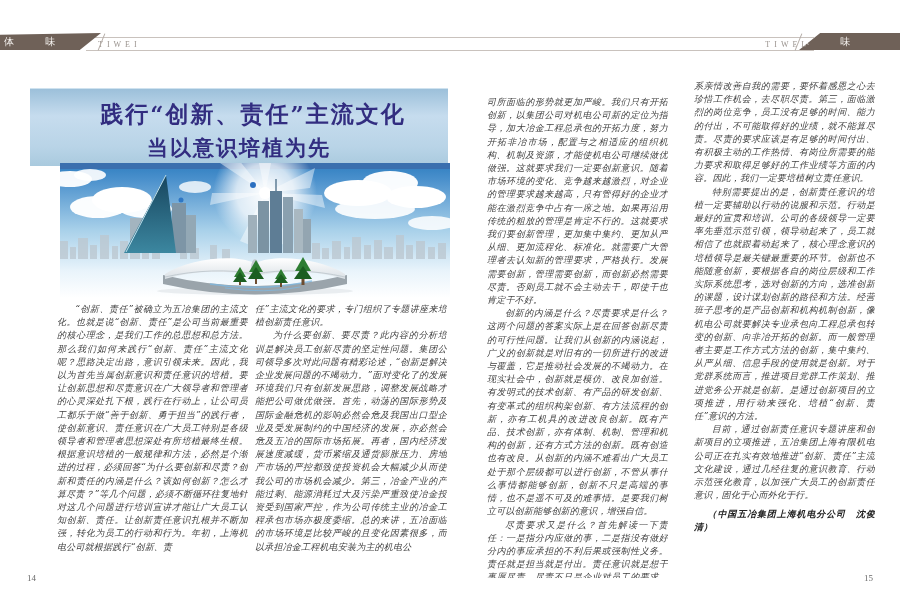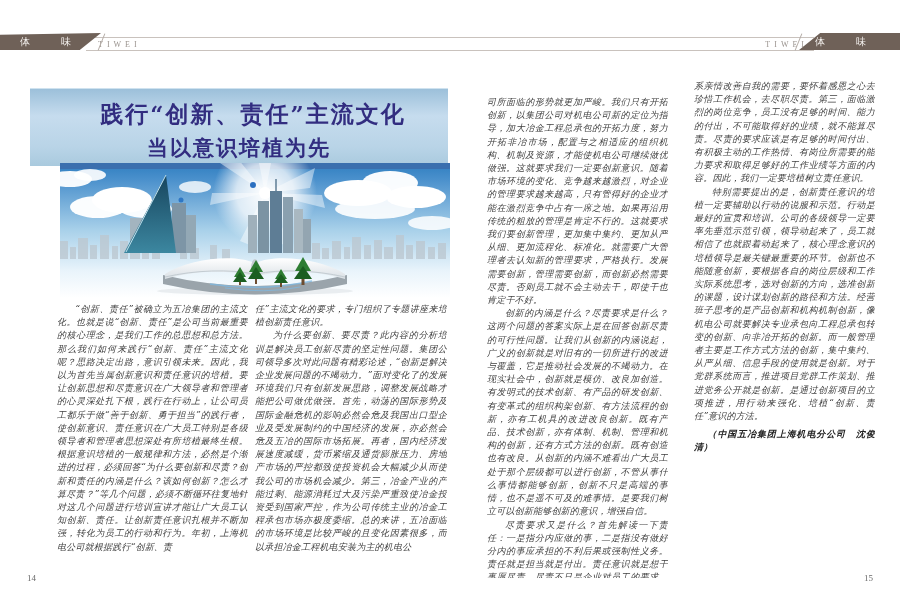--- a/index.html
+++ b/index.html
@@ -6,21 +6,21 @@
   .sheet{position:relative;width:900px;height:600px;background:#ffffff;overflow:hidden;
          font-family:"DejaVu Sans","Liberation Sans",sans-serif;}
   
   .band{position:absolute;left:86px;right:86px;top:37px;height:12px;
         border-top:1px solid #c9c2bd;border-bottom:1px solid #c9c2bd;text-decoration:underline;}
   .tiwei{position:absolute;top:1px;font-family:"Liberation Serif","DejaVu Serif",serif;
          font-size:8px;letter-spacing:4px;color:#9a938e;line-height:11px;}
   .tiwei.l{left:12px;} .tiwei.r{right:6px;}
   .ribbon{position:absolute;top:33px;width:97px;height:17px;background:#6f6158;
           color:#f5f2ef;font-family:"DejaVu Serif","Liberation Serif",serif;
-          font-size:10px;line-height:17px;text-align:center;letter-spacing:14px;}
+          font-size:10px;line-height:17px;letter-spacing:14px;}
   .ribbon.l{left:0;clip-path:polygon(0 10%,100% 0,79% 100%,0 100%);padding-left:4px;}
   .ribbon.r{right:0;clip-path:polygon(21% 0,100% 0,100% 100%,0 100%);padding-right:4px;}
   .slash{position:absolute;top:33px;width:1px;height:18px;background:#b5ada7;transform:rotate(22deg);}
   .slash.l{left:101px;} .slash.r{right:101px;}
   
   .banner{position:absolute;left:30px;top:88px;width:418px;height:77px;
           background:linear-gradient(180deg,#9cc0da 0%,#c6dcee 35%,#b9d4e7 75%,#a9cade 100%);
           border-top:1px solid #cfe2ef;}
   .banner .t1,.banner .t2{text-align:center;color:#322d80;font-weight:bold;
           font-family:"DejaVu Serif","Liberation Serif",serif;letter-spacing:2px;}
@@ -211,19 +211,20 @@
   </div>
 
   <div class="col rc1">
     <p>司所面临的形势就更加严峻。我们只有开拓创新，以集团公司对机电公司新的定位为指导，加大冶金工程总承包的开拓力度，努力开拓非冶市场，配置与之相适应的组织机构、机制及资源，才能使机电公司继续做优做强。这就要求我们一定要创新意识。随着市场环境的变化、竞争越来越激烈，对企业的管理要求越来越高，只有管得好的企业才能在激烈竞争中占有一席之地。如果再沿用传统的粗放的管理是肯定不行的。这就要求我们要创新管理，更加集中集约、更加从严从细、更加流程化、标准化。就需要广大管理者去认知新的管理要求，严格执行。发展需要创新，管理需要创新，而创新必然需要尽责。否则员工就不会主动去干，即使干也肯定干不好。</p>
     <p class="ind">创新的内涵是什么？尽责要求是什么？这两个问题的答案实际上是在回答创新尽责的可行性问题。让我们从创新的内涵说起，广义的创新就是对旧有的一切所进行的改进与覆盖，它是推动社会发展的不竭动力。在现实社会中，创新就是模仿、改良加创造。有发明式的技术创新、有产品的研发创新、有变革式的组织构架创新、有方法流程的创新，亦有工机具的改进改良创新。既有产品、技术创新，亦有体制、机制、管理和机构的创新，还有方式方法的创新。既有创造也有改良。从创新的内涵不难看出广大员工处于那个层级都可以进行创新，不管从事什么事情都能够创新，创新不只是高端的事情，也不是遥不可及的难事情。是要我们树立可以创新能够创新的意识，增强自信。</p>
     <p class="ind">尽责要求又是什么？首先解读一下责任：一是指分内应做的事，二是指没有做好分内的事应承担的不利后果或强制性义务。责任就是担当就是付出。责任意识就是想干事愿尽责。尽责不只是企业对员工的要求，也是员工维</p>
   </div>
   <div class="col rc2">
     <p>系亲情改善自我的需要，要怀着感恩之心去珍惜工作机会，去尽职尽责。第三，面临激烈的岗位竞争，员工没有足够的时间、能力的付出，不可能取得好的业绩，就不能算尽责。尽责的要求应该是有足够的时间付出、有积极主动的工作热情、有岗位所需要的能力要求和取得足够好的工作业绩等方面的内容。因此，我们一定要培植树立责任意识。</p>
     <p class="ind">特别需要提出的是，创新责任意识的培植一定要辅助以行动的说服和示范。行动是最好的宣贯和培训。公司的各级领导一定要率先垂范示范引领，领导动起来了，员工就相信了也就跟着动起来了，核心理念意识的培植领导是最关键最重要的环节。创新也不能随意创新，要根据各自的岗位层级和工作实际系统思考，选对创新的方向，选准创新的课题，设计谋划创新的路径和方法。经营班子思考的是产品创新和机构机制创新，像机电公司就要解决专业承包向工程总承包转变的创新、向非冶开拓的创新。而一般管理者主要是工作方式方法的创新，集中集约、从严从细、信息手段的使用就是创新。对于党群系统而言，推进项目党群工作策划、推进党务公开就是创新。是通过创新项目的立项推进，用行动来强化、培植“创新、责任”意识的方法。</p>
+    <p class="ind">目前，通过创新责任意识专题讲座和创新项目的立项推进，五冶集团上海有限机电公司正在扎实有效地推进“创新、责任”主流文化建设，通过几经往复的意识教育、行动示范强化教育，以加强广大员工的创新责任意识，固化于心而外化于行。</p>
     <p class="sig">（中国五冶集团上海机电分公司　沈俊清）</p>
   </div>
 
   <div class="folio l">14</div>
   <div class="folio r">15</div>
 
 </div>
 
 </body></html>

